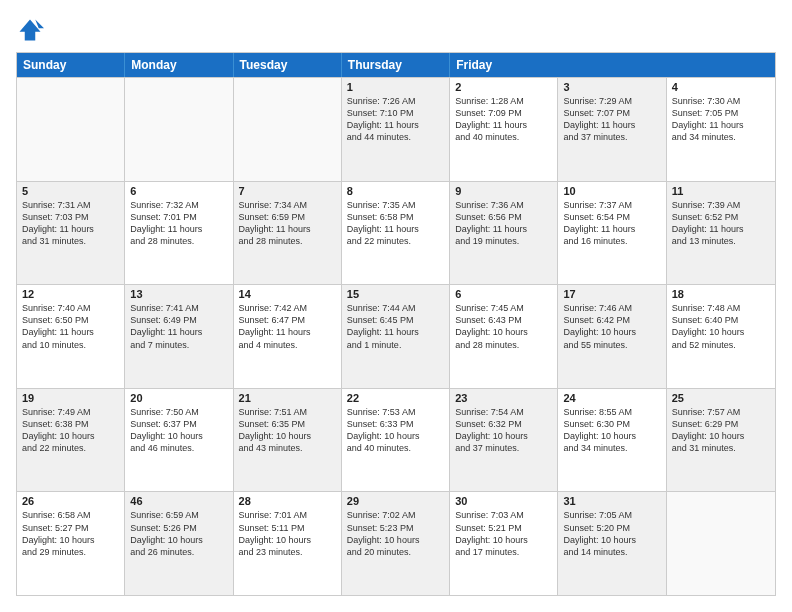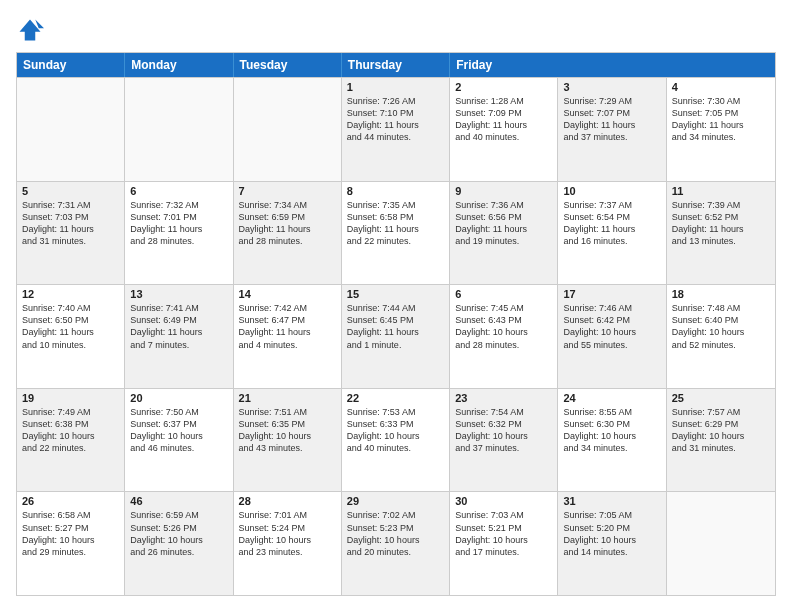--- a/index.html
+++ b/index.html
@@ -335,21 +335,21 @@
           <div class="cal-cell shaded">
             <div class="day-number">46</div>
             <div class="cell-line">Sunrise: 6:59 AM</div>
             <div class="cell-line">Sunset: 5:26 PM</div>
             <div class="cell-line">Daylight: 10 hours</div>
             <div class="cell-line">and 26 minutes.</div>
           </div>
           <div class="cal-cell">
             <div class="day-number">28</div>
             <div class="cell-line">Sunrise: 7:01 AM</div>
-            <div class="cell-line">Sunset: 5:24 PM</div>
+            <div class="cell-line">Sunset: 5:11 PM</div>
             <div class="cell-line">Daylight: 10 hours</div>
             <div class="cell-line">and 23 minutes.</div>
           </div>
           <div class="cal-cell shaded">
             <div class="day-number">29</div>
             <div class="cell-line">Sunrise: 7:02 AM</div>
             <div class="cell-line">Sunset: 5:23 PM</div>
             <div class="cell-line">Daylight: 10 hours</div>
             <div class="cell-line">and 20 minutes.</div>
           </div>

